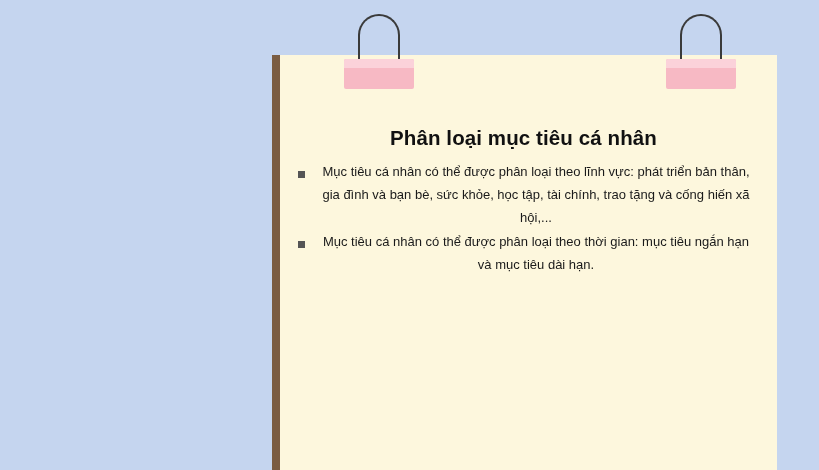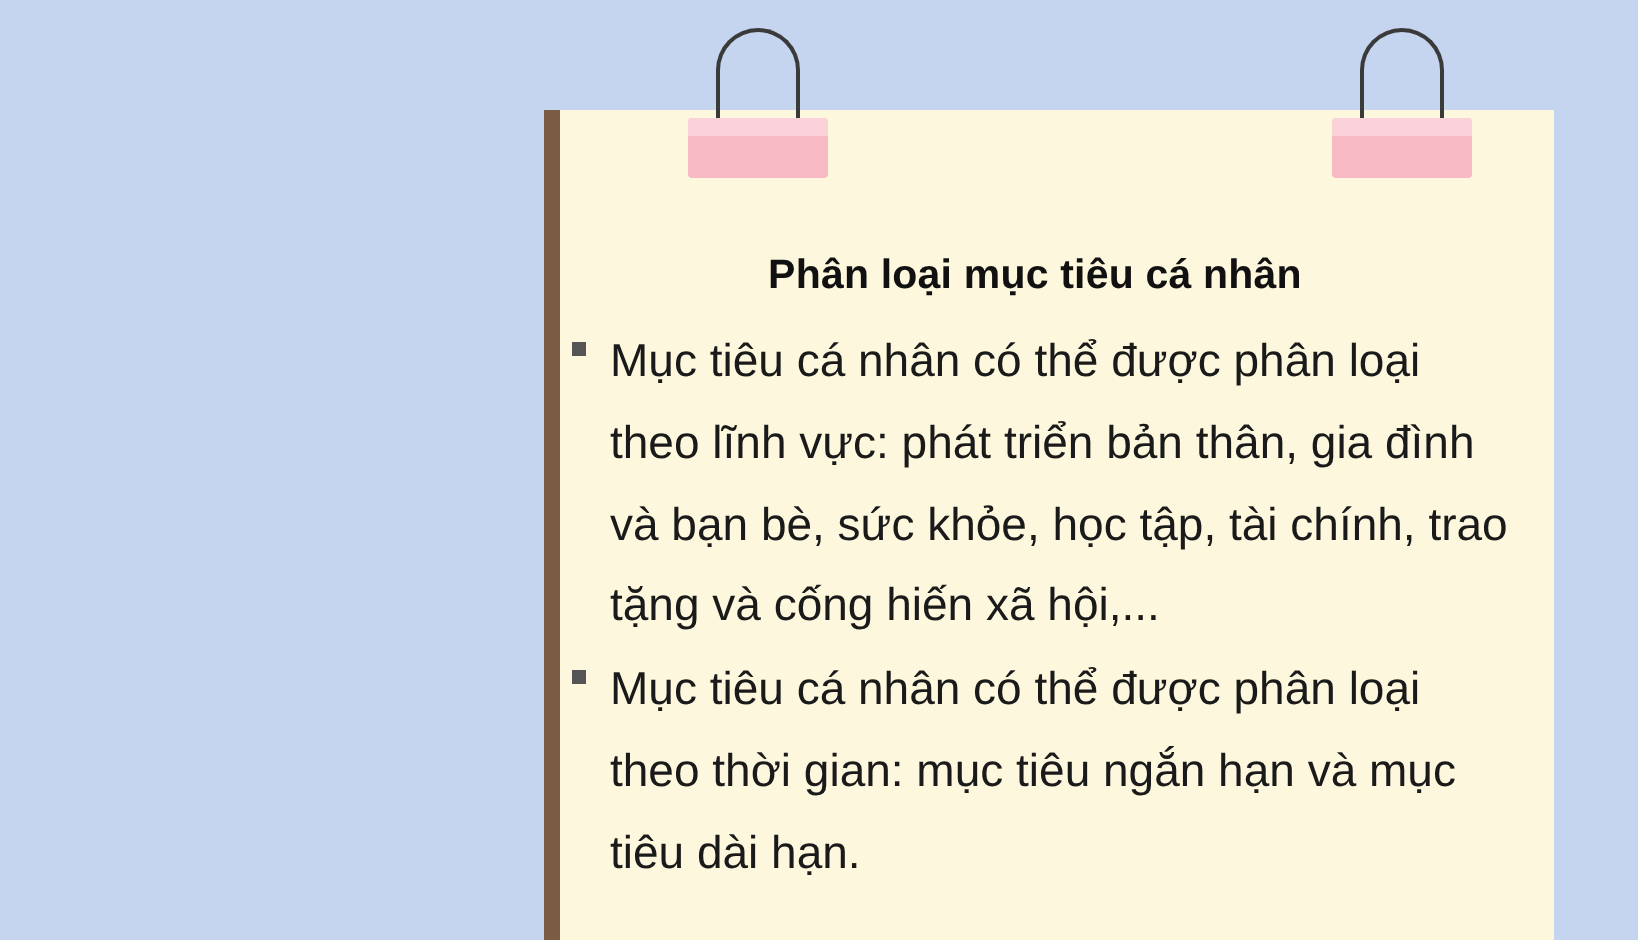--- a/index.html
+++ b/index.html
@@ -93,44 +93,44 @@
   #clip-right { left: 666px; top: 14px; }
 
   
   #note-content {
     position: absolute;
     left: 280px;
     top: 55px;
     width: 497px;
     height: 415px;
     box-sizing: border-box;
-    padding: 70px 22px 0 0;
+    padding: 70px 22px 0 12px;
   }
   #note-title {
     text-align: center;
     font-size: 20.5px;
     font-weight: bold;
     color: #111111;
     letter-spacing: 0.1px;
     margin: 0 0 8px 0;
     line-height: 1.3;
   }
   #bullet-list {
     list-style: none;
     margin: 0;
     padding: 0;
   }
   .bullet-item {
     position: relative;
     padding-left: 25px;
-    font-size: 23px;
+    font-size: 13px;
     color: #1a1a1a;
     line-height: 1.78;
     margin-bottom: 1px;
-    text-align: left;
+    text-align: center;
   }
   .bullet-marker {
     position: absolute;
     left: 6px;
     top: 11px;
     width: 7px;
     height: 7px;
     background: #555555;
   }
 </style>

